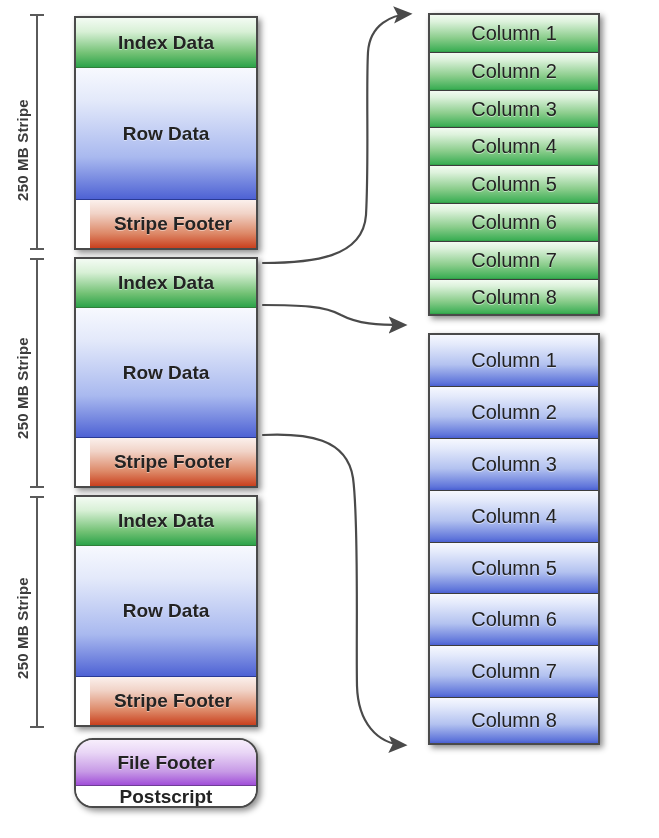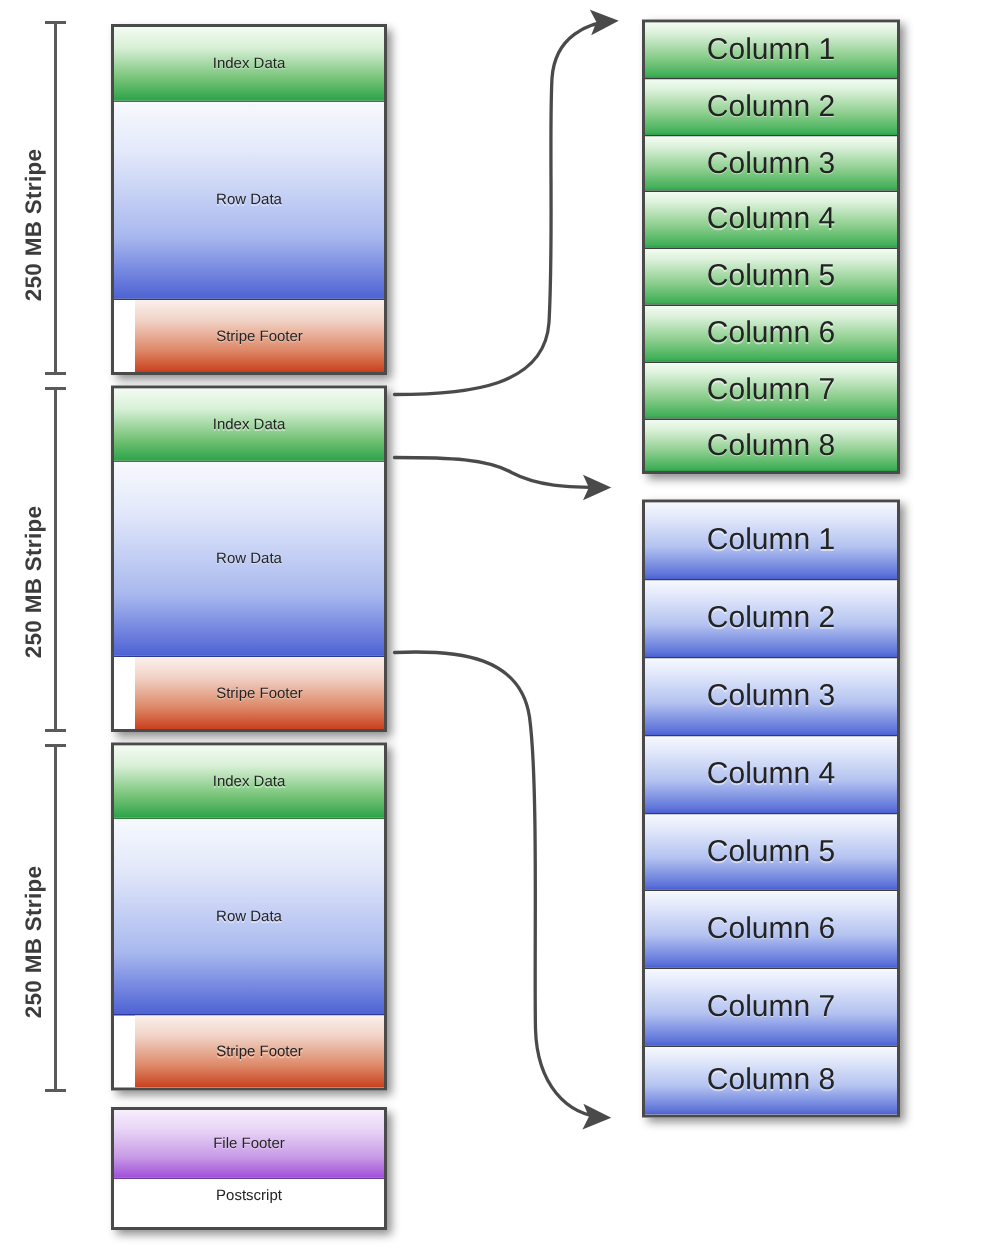--- a/index.html
+++ b/index.html
@@ -70,24 +70,25 @@
     background: #fff;
     box-shadow: 3px 3px 6px rgba(0,0,0,0.45);
     overflow: hidden;
   }
 
   .seg {
     box-sizing: border-box;
     display: flex;
     align-items: center;
     justify-content: center;
-    font-size: 10px;
+    font-size: 19px;
     color: #232323;
     text-shadow: 0 1px 0 rgba(255,255,255,0.45);
     position: relative;
+    font-weight: bold;
   }
 
   
   .seg.index {
     background: linear-gradient(to bottom, #f3fbf3 0%, #d8f0d6 28%, #72c174 72%, #2ca34a 100%);
     border-bottom: 1px solid #2f7f3a;
   }
   .seg.row {
     background: linear-gradient(to bottom, #f7f9fe 0%, #e3e9fa 25%, #a9b9ef 68%, #4e62d4 100%);
     border-bottom: 1px solid #2a3a95;
@@ -169,21 +170,21 @@
     <div class="seg row" style="height:130px;">Row Data</div>
     <div class="seg footer" style="height:48px;">Stripe Footer</div>
   </div>
 
   <div class="block" style="left:74px; top:495px; width:184px; height:232px;">
     <div class="seg index" style="height:49px;">Index Data</div>
     <div class="seg row" style="height:131px;">Row Data</div>
     <div class="seg footer" style="height:48px;">Stripe Footer</div>
   </div>
 
-  <div class="block" style="left:74px; top:738px; width:184px; height:82px;">
+  <div class="block" style="left:74px; top:738px; width:184px; height:70px;border-radius:19px;">
     <div class="seg filefooter" style="height:46px;">File Footer</div>
     <div class="seg postscript" style="height:22px;">Postscript</div>
   </div>
 
   <div class="block" style="left:428px; top:13px; width:172px; height:303px;">
     <div class="col-cell green" style="height:38px;">Column 1</div>
     <div class="col-cell green" style="height:38px;">Column 2</div>
     <div class="col-cell green" style="height:37px;">Column 3</div>
     <div class="col-cell green" style="height:38px;">Column 4</div>
     <div class="col-cell green" style="height:38px;">Column 5</div>

